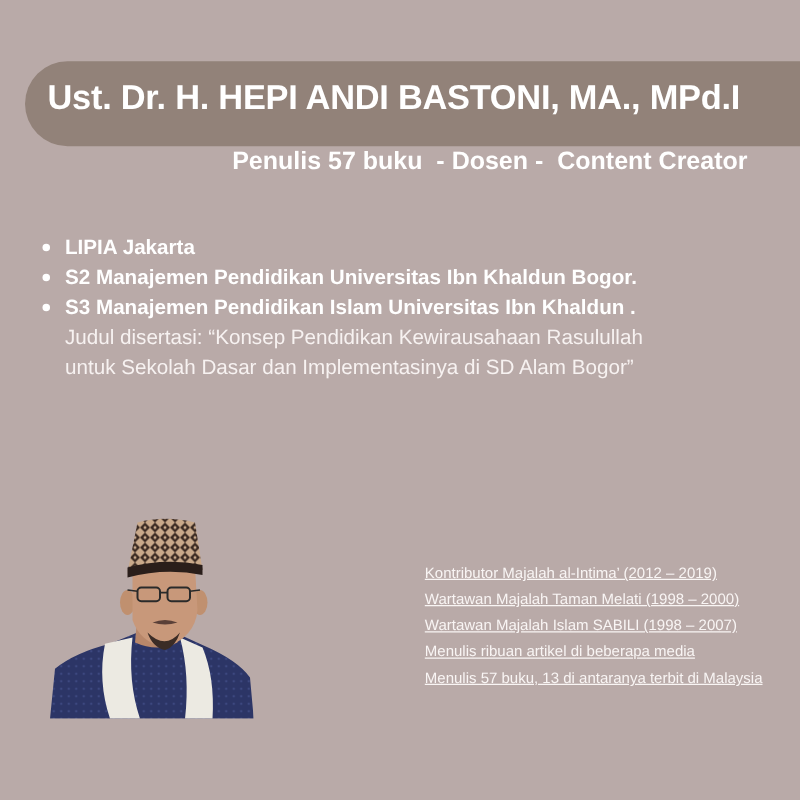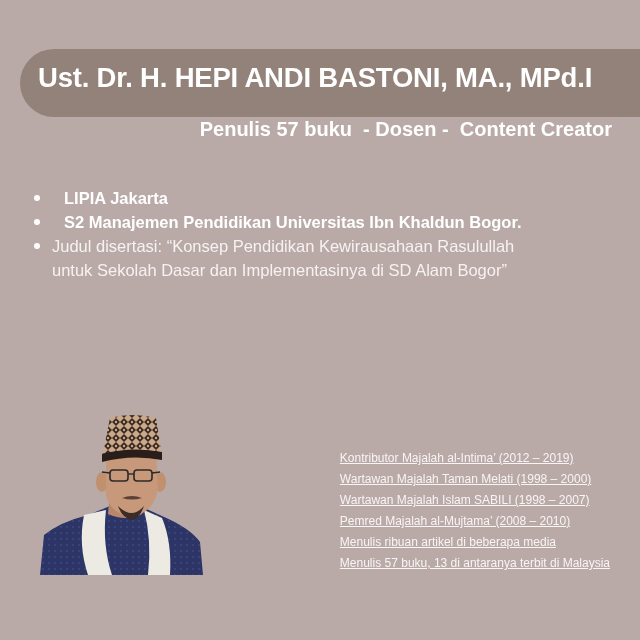--- a/index.html
+++ b/index.html
@@ -25,21 +25,21 @@
       left: 38px;
       top: 62px;
       font-size: 27.5px;
       font-weight: bold;
       letter-spacing: -0.2px;
       white-space: nowrap;
       color: #ffffff;
     }
     .subtitle {
       position: absolute;
-      right: 28px;
+      right: 42px;
       top: 118px;
       font-size: 20px;
       font-weight: bold;
       white-space: pre;
       color: #ffffff;
     }
     .edu-list {
       position: absolute;
       left: 30px;
       top: 186px;
@@ -55,21 +55,20 @@
       height: 6px;
       border-radius: 50%;
       background: #ffffff;
     }
     .edu-head {
       display: block;
       font-size: 16.5px;
       font-weight: bold;
       line-height: 24px;
       white-space: nowrap;
-      margin-left: 12px;
     }
     .edu-sub {
       display: block;
       font-size: 16.5px;
       line-height: 24px;
       font-weight: normal;
       white-space: nowrap;
       color: #f7f2f1;
     }
     .photo {
@@ -113,20 +112,21 @@
   <li class="edu-item">
     <span class="bullet"></span>
     <span class="edu-head">LIPIA Jakarta</span>
   </li>
   <li class="edu-item">
     <span class="bullet"></span>
     <span class="edu-head">S2 Manajemen Pendidikan Universitas Ibn Khaldun Bogor.</span>
   </li>
   <li class="edu-item">
     <span class="bullet"></span>
+    <span class="edu-head">S3 Manajemen Pendidikan Islam Universitas Ibn Khaldun .</span>
     <span class="edu-sub">Judul disertasi: “Konsep Pendidikan Kewirausahaan Rasulullah</span>
     <span class="edu-sub">untuk Sekolah Dasar dan Implementasinya di SD Alam Bogor”</span>
   </li>
 </ul>
 
 <div class="photo">
   <svg width="163" height="165" viewBox="0 0 163 165">
     <defs>
       <pattern id="capPat" width="8" height="8" patternUnits="userSpaceOnUse">
         <rect width="8" height="8" fill="#c9a98a"></rect>
@@ -162,18 +162,17 @@
 
     <path d="M70 8 Q92 2 116 8 L122 46 Q92 40 62 48 Z" fill="url(#capPat)"></path>
     <path d="M62 44 Q92 36 122 42 L122 50 Q92 44 62 52 Z" fill="#2a1e1a"></path>
   </svg>
 </div>
 
 <div class="career">
   <div>Kontributor Majalah al-Intima’ (2012 – 2019)</div>
   <div>Wartawan Majalah Taman Melati (1998 – 2000)</div>
   <div>Wartawan Majalah Islam SABILI (1998 – 2007)</div>
-  <div>Pemred Majalah al-Mujtama’ (2008 – 2010)</div>
   <div>Menulis ribuan artikel di beberapa media</div>
   <div>Menulis 57 buku, 13 di antaranya terbit di Malaysia</div>
 </div>
 
 <div class="handle">@pushranklangit</div>
 
 </body></html>

